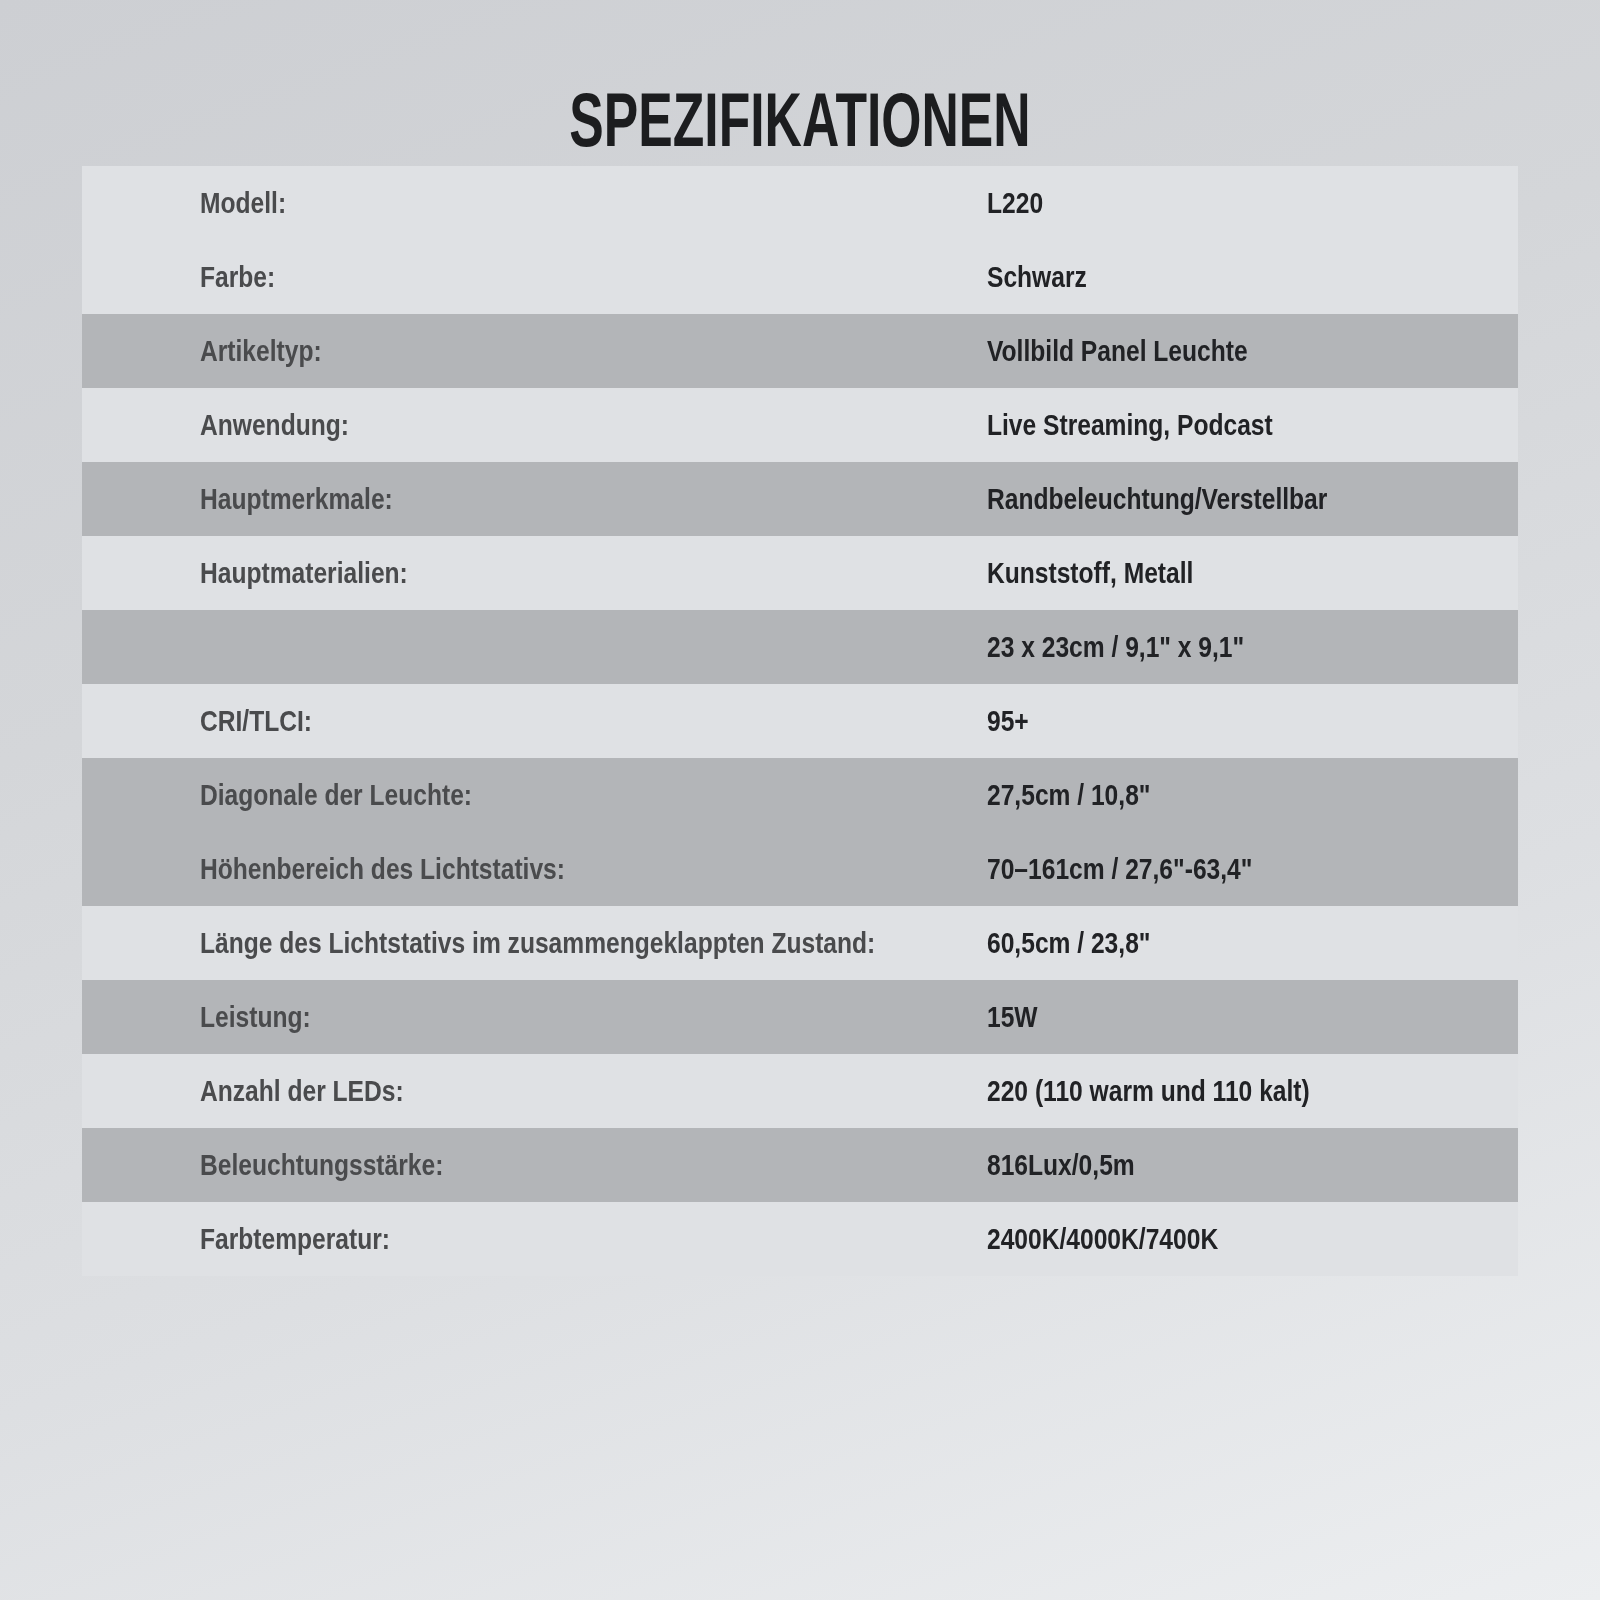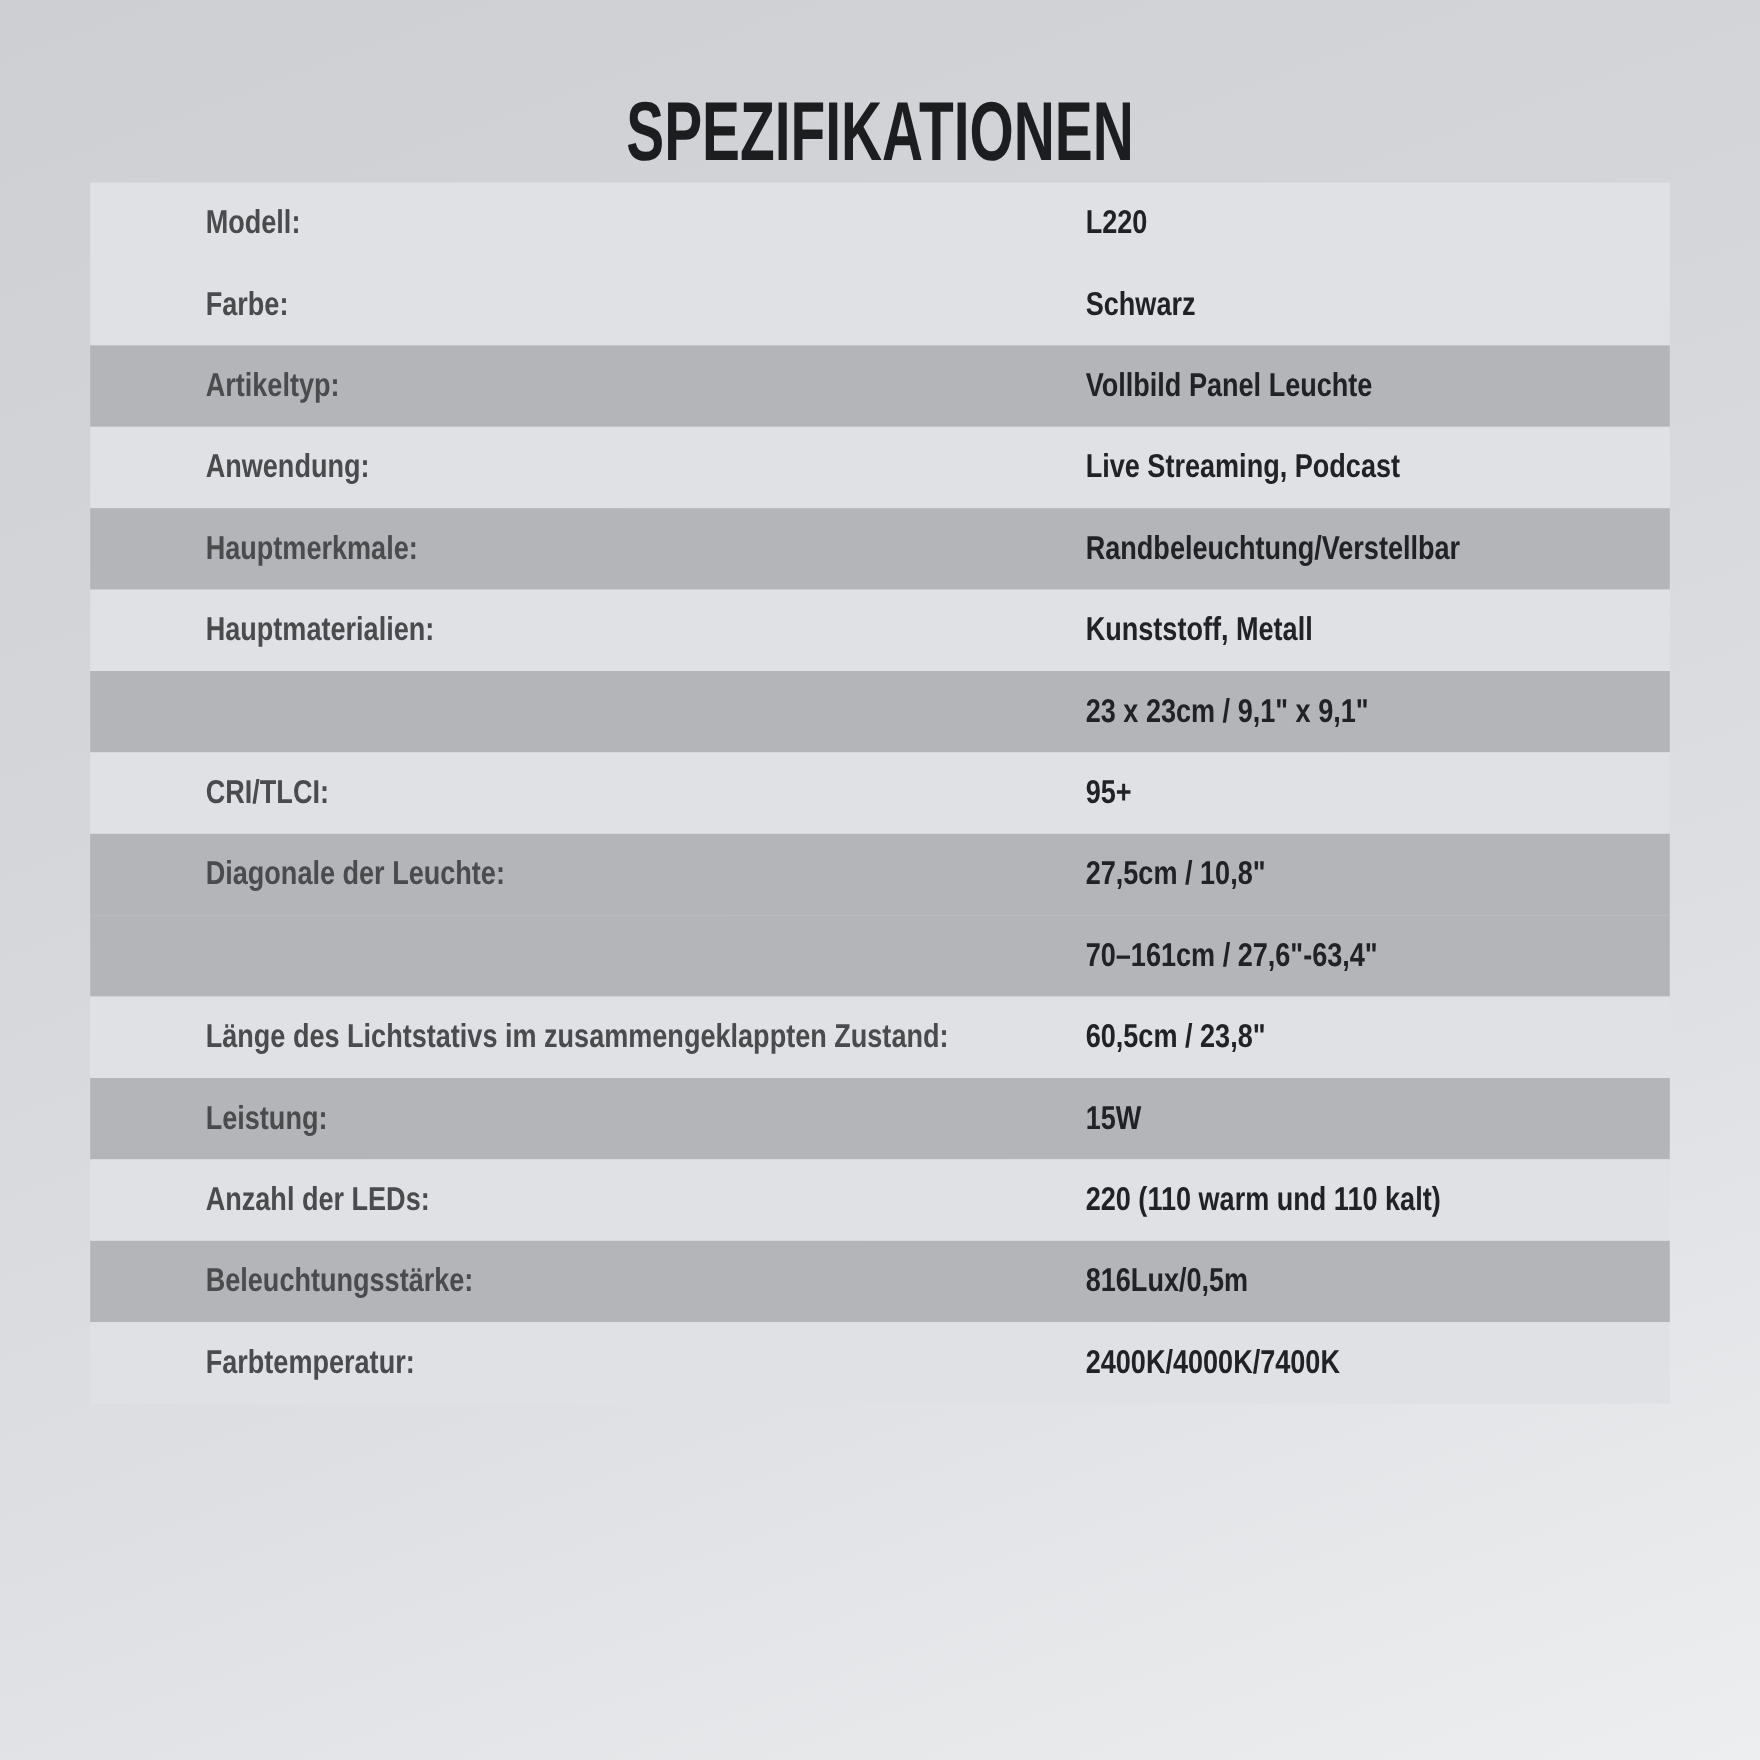--- a/index.html
+++ b/index.html
@@ -42,21 +42,21 @@
     width: 100%;
   }
   .row.light { background: #dfe1e4; }
   .row.dark  { background: #b3b5b8; }
   .cell {
     position: absolute;
     top: 50%;
     transform: translateY(-50%);
     white-space: nowrap;
   }
-  .cell-label { left: 105px; }
+  .cell-label { left: 118px; }
   .cell-value { left: 905px; }
   .cell-inner {
     display: inline-block;
     font-size: 30px;
     font-weight: bold;
     transform: scaleX(0.82);
     transform-origin: left center;
     white-space: nowrap;
   }
   .cell-label .cell-inner { color: #4a4b4d; }
@@ -97,20 +97,21 @@
   </div>
   <div class="row light">
     <div class="cell cell-label"><span class="cell-inner">CRI/TLCI:</span></div>
     <div class="cell cell-value"><span class="cell-inner">95+</span></div>
   </div>
   <div class="row dark">
     <div class="cell cell-label"><span class="cell-inner">Diagonale der Leuchte:</span></div>
     <div class="cell cell-value"><span class="cell-inner">27,5cm / 10,8"</span></div>
   </div>
   <div class="row dark">
+    <div class="cell cell-label"><span class="cell-inner">Höhenbereich des Lichtstativs:</span></div>
     <div class="cell cell-value"><span class="cell-inner">70–161cm / 27,6"-63,4"</span></div>
   </div>
   <div class="row light">
     <div class="cell cell-label"><span class="cell-inner">Länge des Lichtstativs im zusammengeklappten Zustand:</span></div>
     <div class="cell cell-value"><span class="cell-inner">60,5cm / 23,8"</span></div>
   </div>
   <div class="row dark">
     <div class="cell cell-label"><span class="cell-inner">Leistung:</span></div>
     <div class="cell cell-value"><span class="cell-inner">15W</span></div>
   </div>

